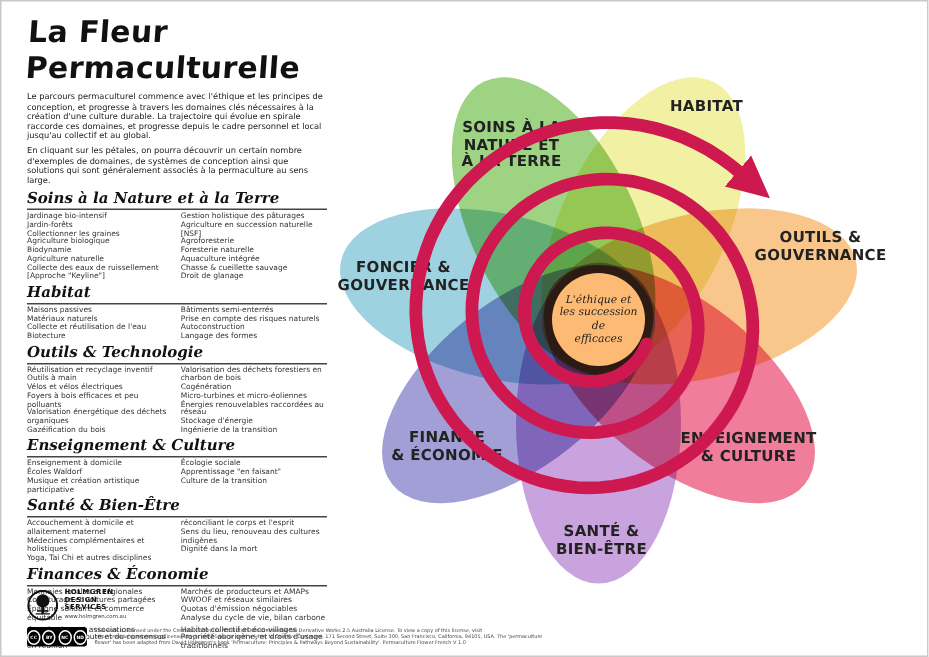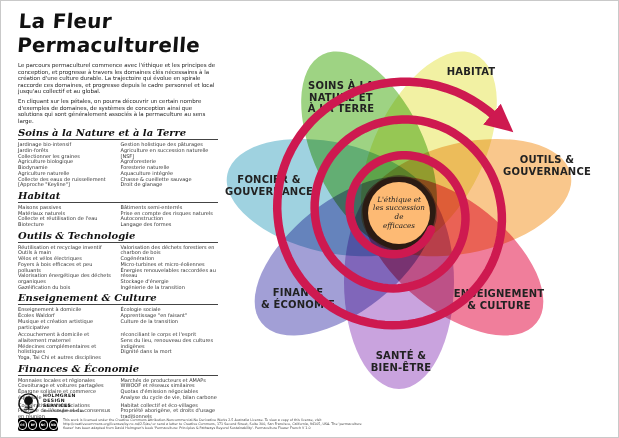--- a/index.html
+++ b/index.html
@@ -172,20 +172,21 @@
               <div>Musique et création artistique participative</div>
             </div>
             <div class="col">
               <div>Écologie sociale</div>
               <div>Apprentissage "en faisant"</div>
               <div>Culture de la transition</div>
             </div>
           </div>
         </div>
         <div class="section">
+          <div class="sec-head">Santé &amp; Bien-Être</div>
           <div class="cols">
             <div class="col">
               <div>Accouchement à domicile et allaitement maternel</div>
               <div>Médecines complémentaires et holistiques</div>
               <div>Yoga, Tai Chi et autres disciplines</div>
             </div>
             <div class="col">
               <div>réconciliant le corps et l'esprit</div>
               <div>Sens du lieu, renouveau des cultures indigènes</div>
               <div>Dignité dans la mort</div>

